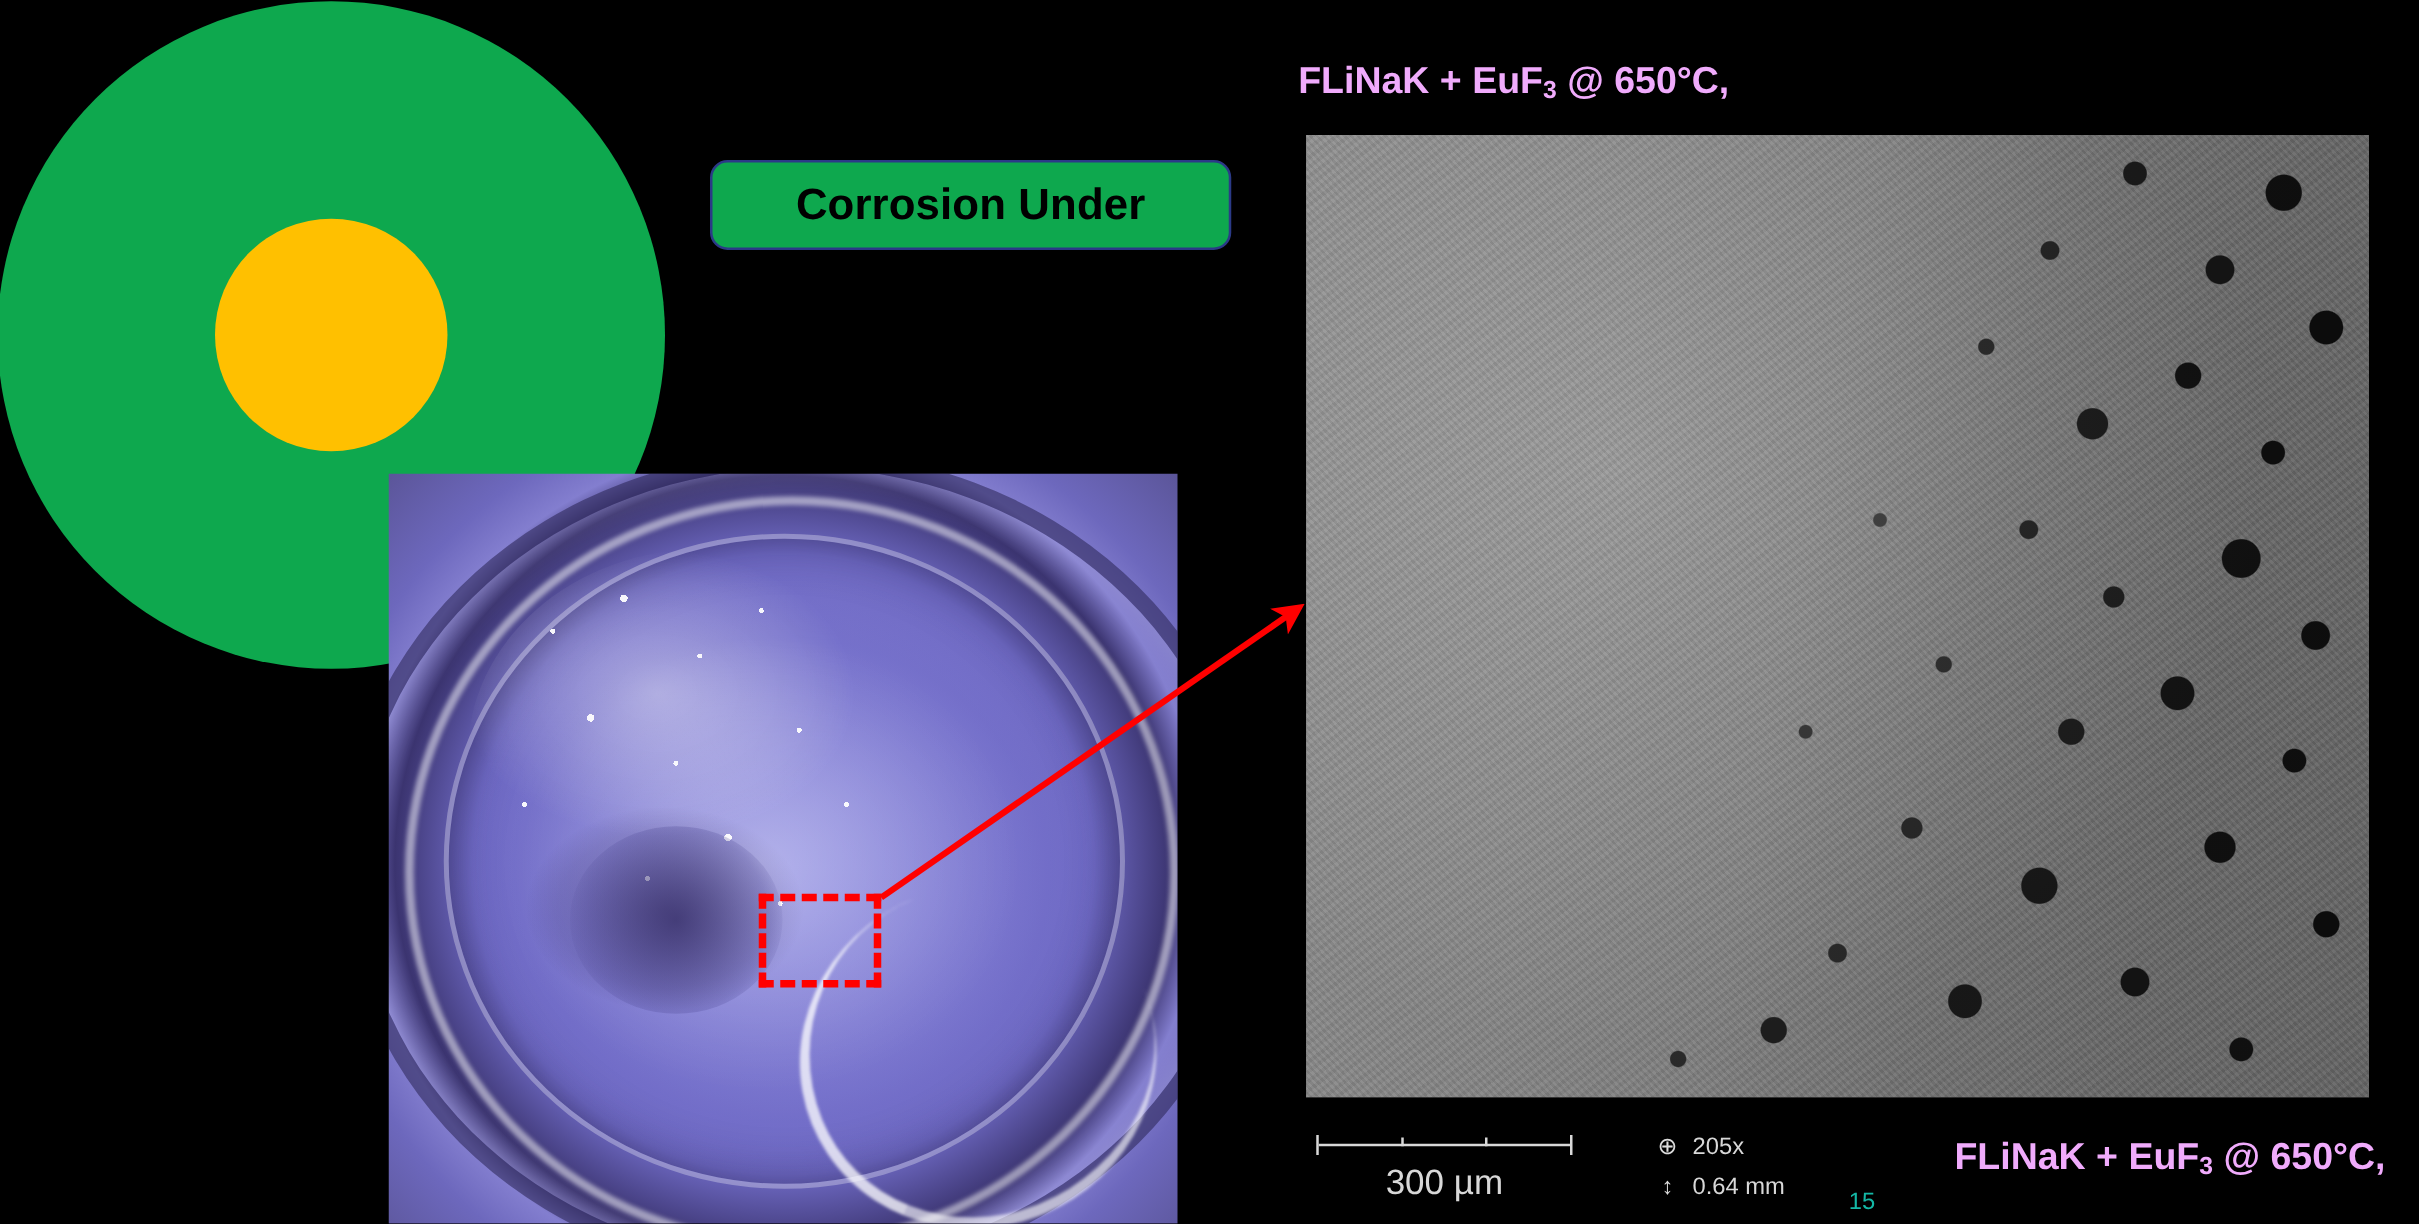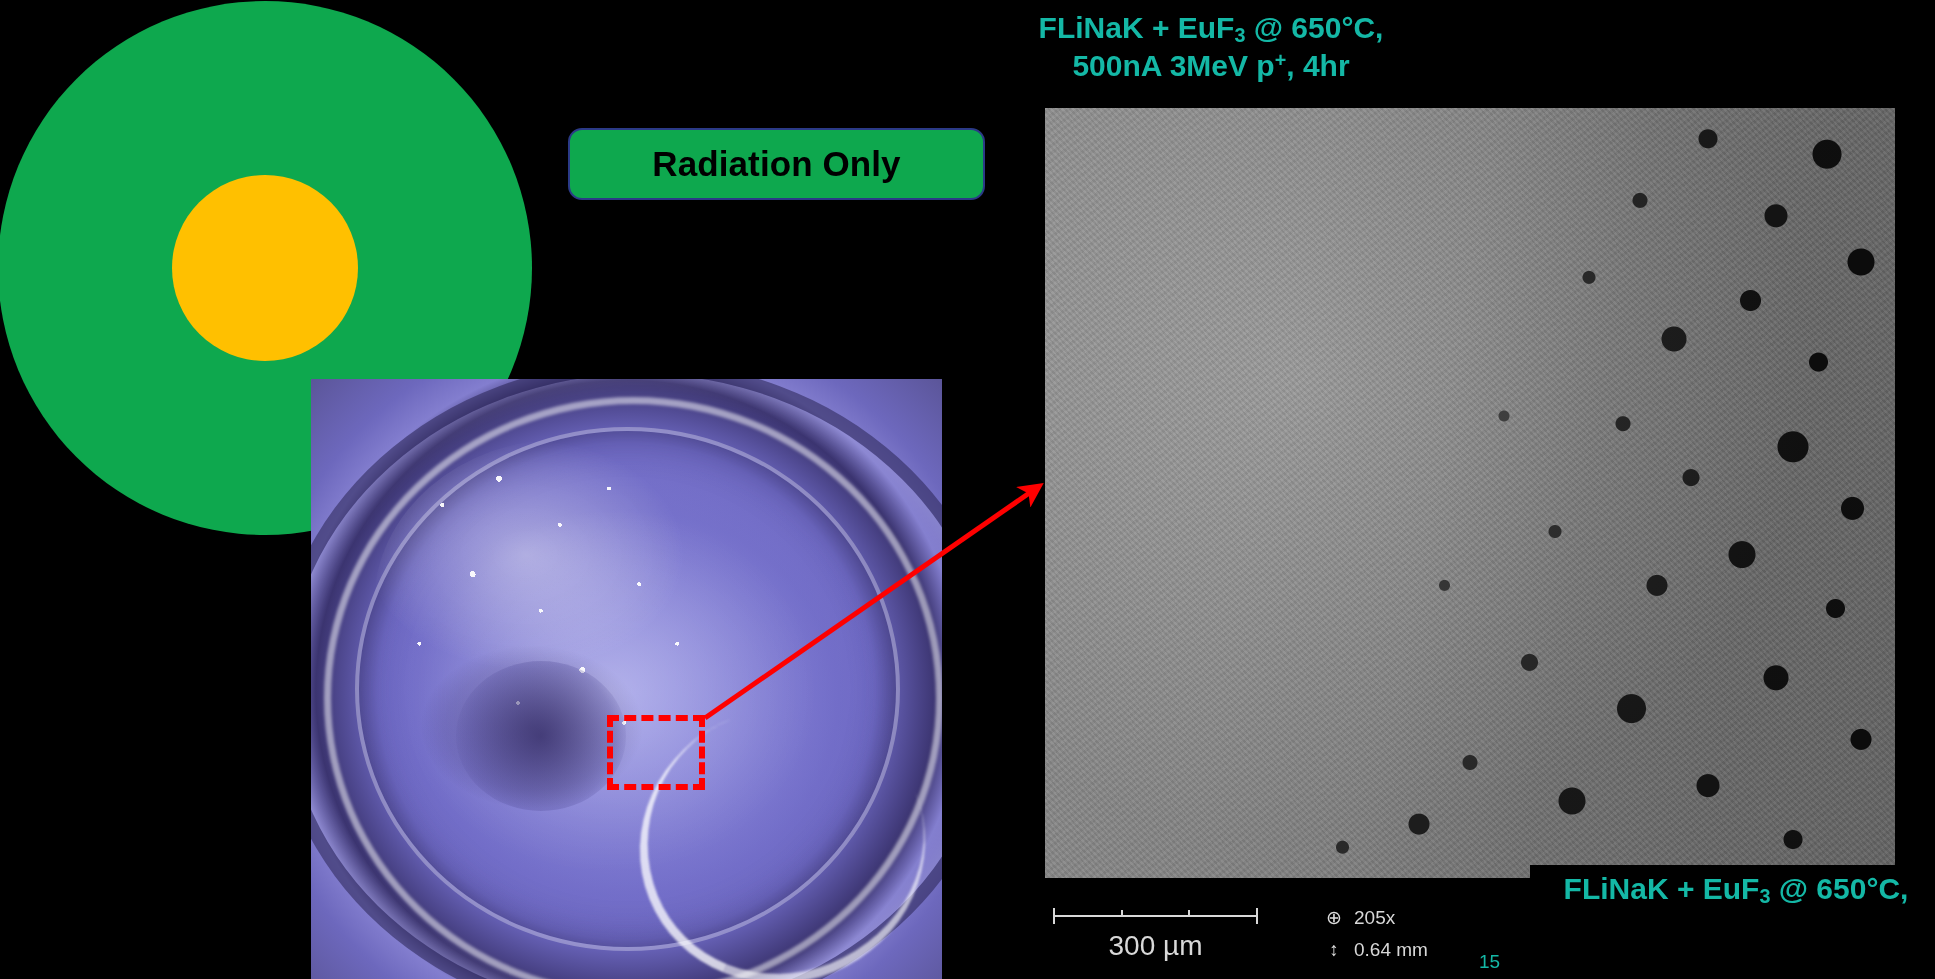--- a/index.html
+++ b/index.html
@@ -299,25 +299,26 @@
     top: 24px;
     line-height: 32px;
     color: #14b8a6;
     margin-top: 44px;
   }
 
   
   .caption {
     position: absolute;
     background: #000000;
-    color: #14b8a6;
+    color: #f0abfc;
     font-weight: bold;
     text-align: center;
     line-height: 1.18;
     font-size: 30px;
+    margin-top: 37px;
   }
   .caption-top {
     left: 1020px;
     top: 6px;
     width: 370px;
     padding: 4px 6px;
   }
   .caption-bottom {
     left: 1530px;
     top: 865px;
@@ -330,21 +331,21 @@
 </head>
 <body>
 
 <div id="stage">
 
   <div class="circle-outer"></div>
   <div class="circle-inner"></div>
 
   <div class="legend">
     <div class="pill pill-green">
-      <span>Radiation Only</span>
+      <span>Corrosion Under</span>
     </div>
   </div>
 
   <div class="crucible">
     <div class="rim-outer"></div>
     <div class="rim-hi"></div>
     <div class="rim-inner"></div>
     <div class="salt-speckle"></div>
     <div class="dark-spot"></div>
     <div class="glint-arc"></div>
@@ -388,23 +389,20 @@
     <div class="meta-col2">
       <div>15</div>
       <div>BS</div>
     </div>
   </div>
 
   <div class="caption caption-top">
     <div>
       <span>FLiNaK + EuF</span><sub>3</sub><span> @ 650°C,</span>
     </div>
-    <div>
-      <span>500nA 3MeV p</span><sup>+</sup><span>, 4hr</span>
-    </div>
   </div>
 
   <div class="caption caption-bottom">
     <div>
       <span>FLiNaK + EuF</span><sub>3</sub><span> @ 650°C,</span>
     </div>
   </div>
 
 </div>
 

